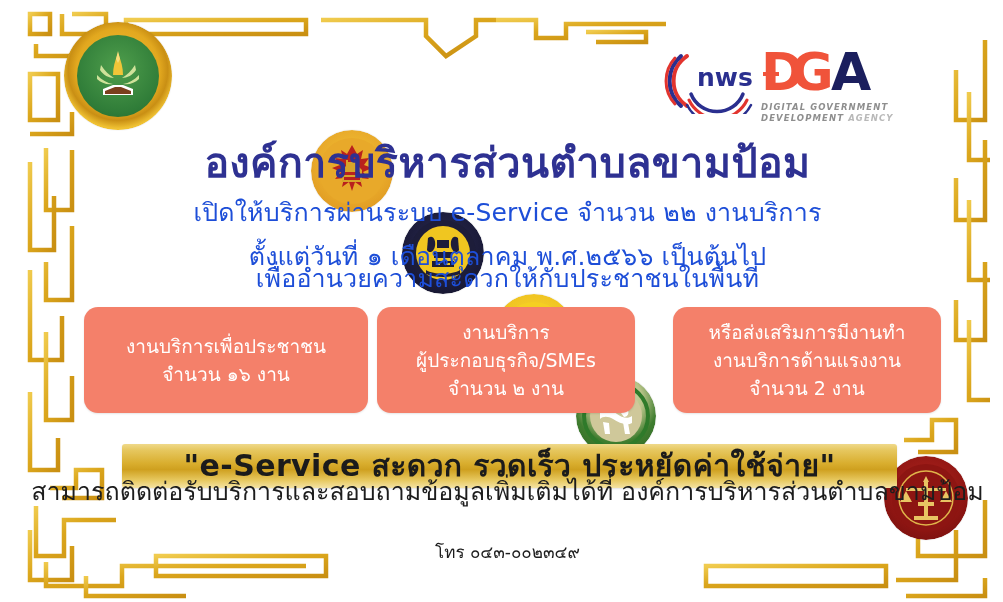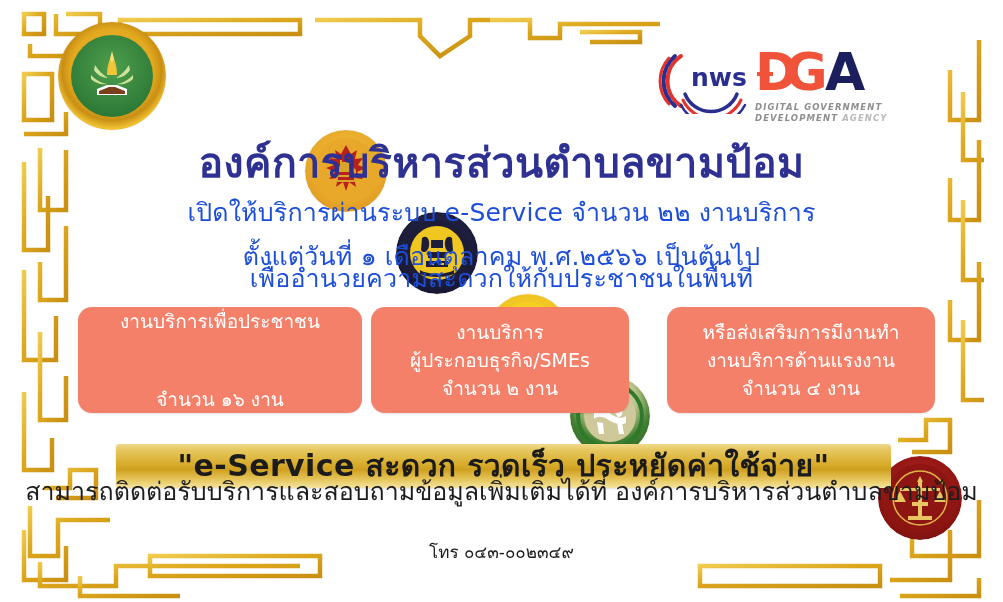--- a/index.html
+++ b/index.html
@@ -4,21 +4,21 @@
 <title>e-Service Banner</title>
 <style>
   * { margin:0; padding:0; box-sizing:border-box; }
   html,body{
     width:1003px; height:602px; overflow:hidden;
     background:#ffffff;
     font-family:"DejaVu Sans","Liberation Sans",sans-serif;
   }
   #banner{
     position:relative; width:984px; height:602px;
-    background:#ffffff; overflow:hidden;
+    background:#ffffff; overflow:hidden;margin-left:6px;
   }
 
   
   .frame-svg{
     position:absolute; left:0; top:0; width:1003px; height:602px;
     pointer-events:none; z-index:5;
   }
 
   
   .logo-row{
@@ -99,21 +99,21 @@
   }
   .card{
     position:absolute; top:0; height:106px;
     background:#f4806a; border-radius:14px;
     display:flex; flex-direction:column;
     align-items:center; justify-content:center;
     color:#ffffff; font-size:19px; line-height:28px;
     text-align:center; padding:0 8px;
     box-shadow:0 1px 2px rgba(0,0,0,.10);
   }
-  #card-0{ left:78px;  width:284px;justify-content:space-between; }
+  #card-0{ left:78px;  width:284px; }
   #card-1{ left:371px; width:258px; }
   #card-2{ left:667px; width:268px; }
   .card .ln{ display:block; }
 
   
   #slogan-bar{
     position:absolute; left:116px; top:444px; width:775px; height:44px;
     background:linear-gradient(180deg,#efd98a 0%,#e6c75f 14%,#d9ae2e 44%,#cfa01f 58%,#e7c85f 82%,#f4e3a4 100%);
     border-radius:3px; z-index:9;
     display:flex; align-items:center; justify-content:center;
@@ -316,21 +316,21 @@
       <span class="ln">จำนวน ๑๖ งาน</span>
     </div>
     <div class="card" id="card-1">
       <span class="ln">งานบริการ</span>
       <span class="ln">ผู้ประกอบธุรกิจ/SMEs</span>
       <span class="ln">จำนวน ๒ งาน</span>
     </div>
     <div class="card" id="card-2">
       <span class="ln">หรือส่งเสริมการมีงานทำ</span>
       <span class="ln">งานบริการด้านแรงงาน</span>
-      <span class="ln">จำนวน ๔ งาน</span>
+      <span class="ln">จำนวน 2 งาน</span>
     </div>
   </div>
 
   <div id="slogan-bar">
     <span id="slogan">"e-Service สะดวก รวดเร็ว ประหยัดค่าใช้จ่าย"</span>
   </div>
 
   <div class="center" id="contact1">สามารถติดต่อรับบริการและสอบถามข้อมูลเพิ่มเติมได้ที่ องค์การบริหารส่วนตำบลขามป้อม</div>
   <div class="center" id="contact2">โทร ๐๔๓-๐๐๒๓๔๙</div>
 

